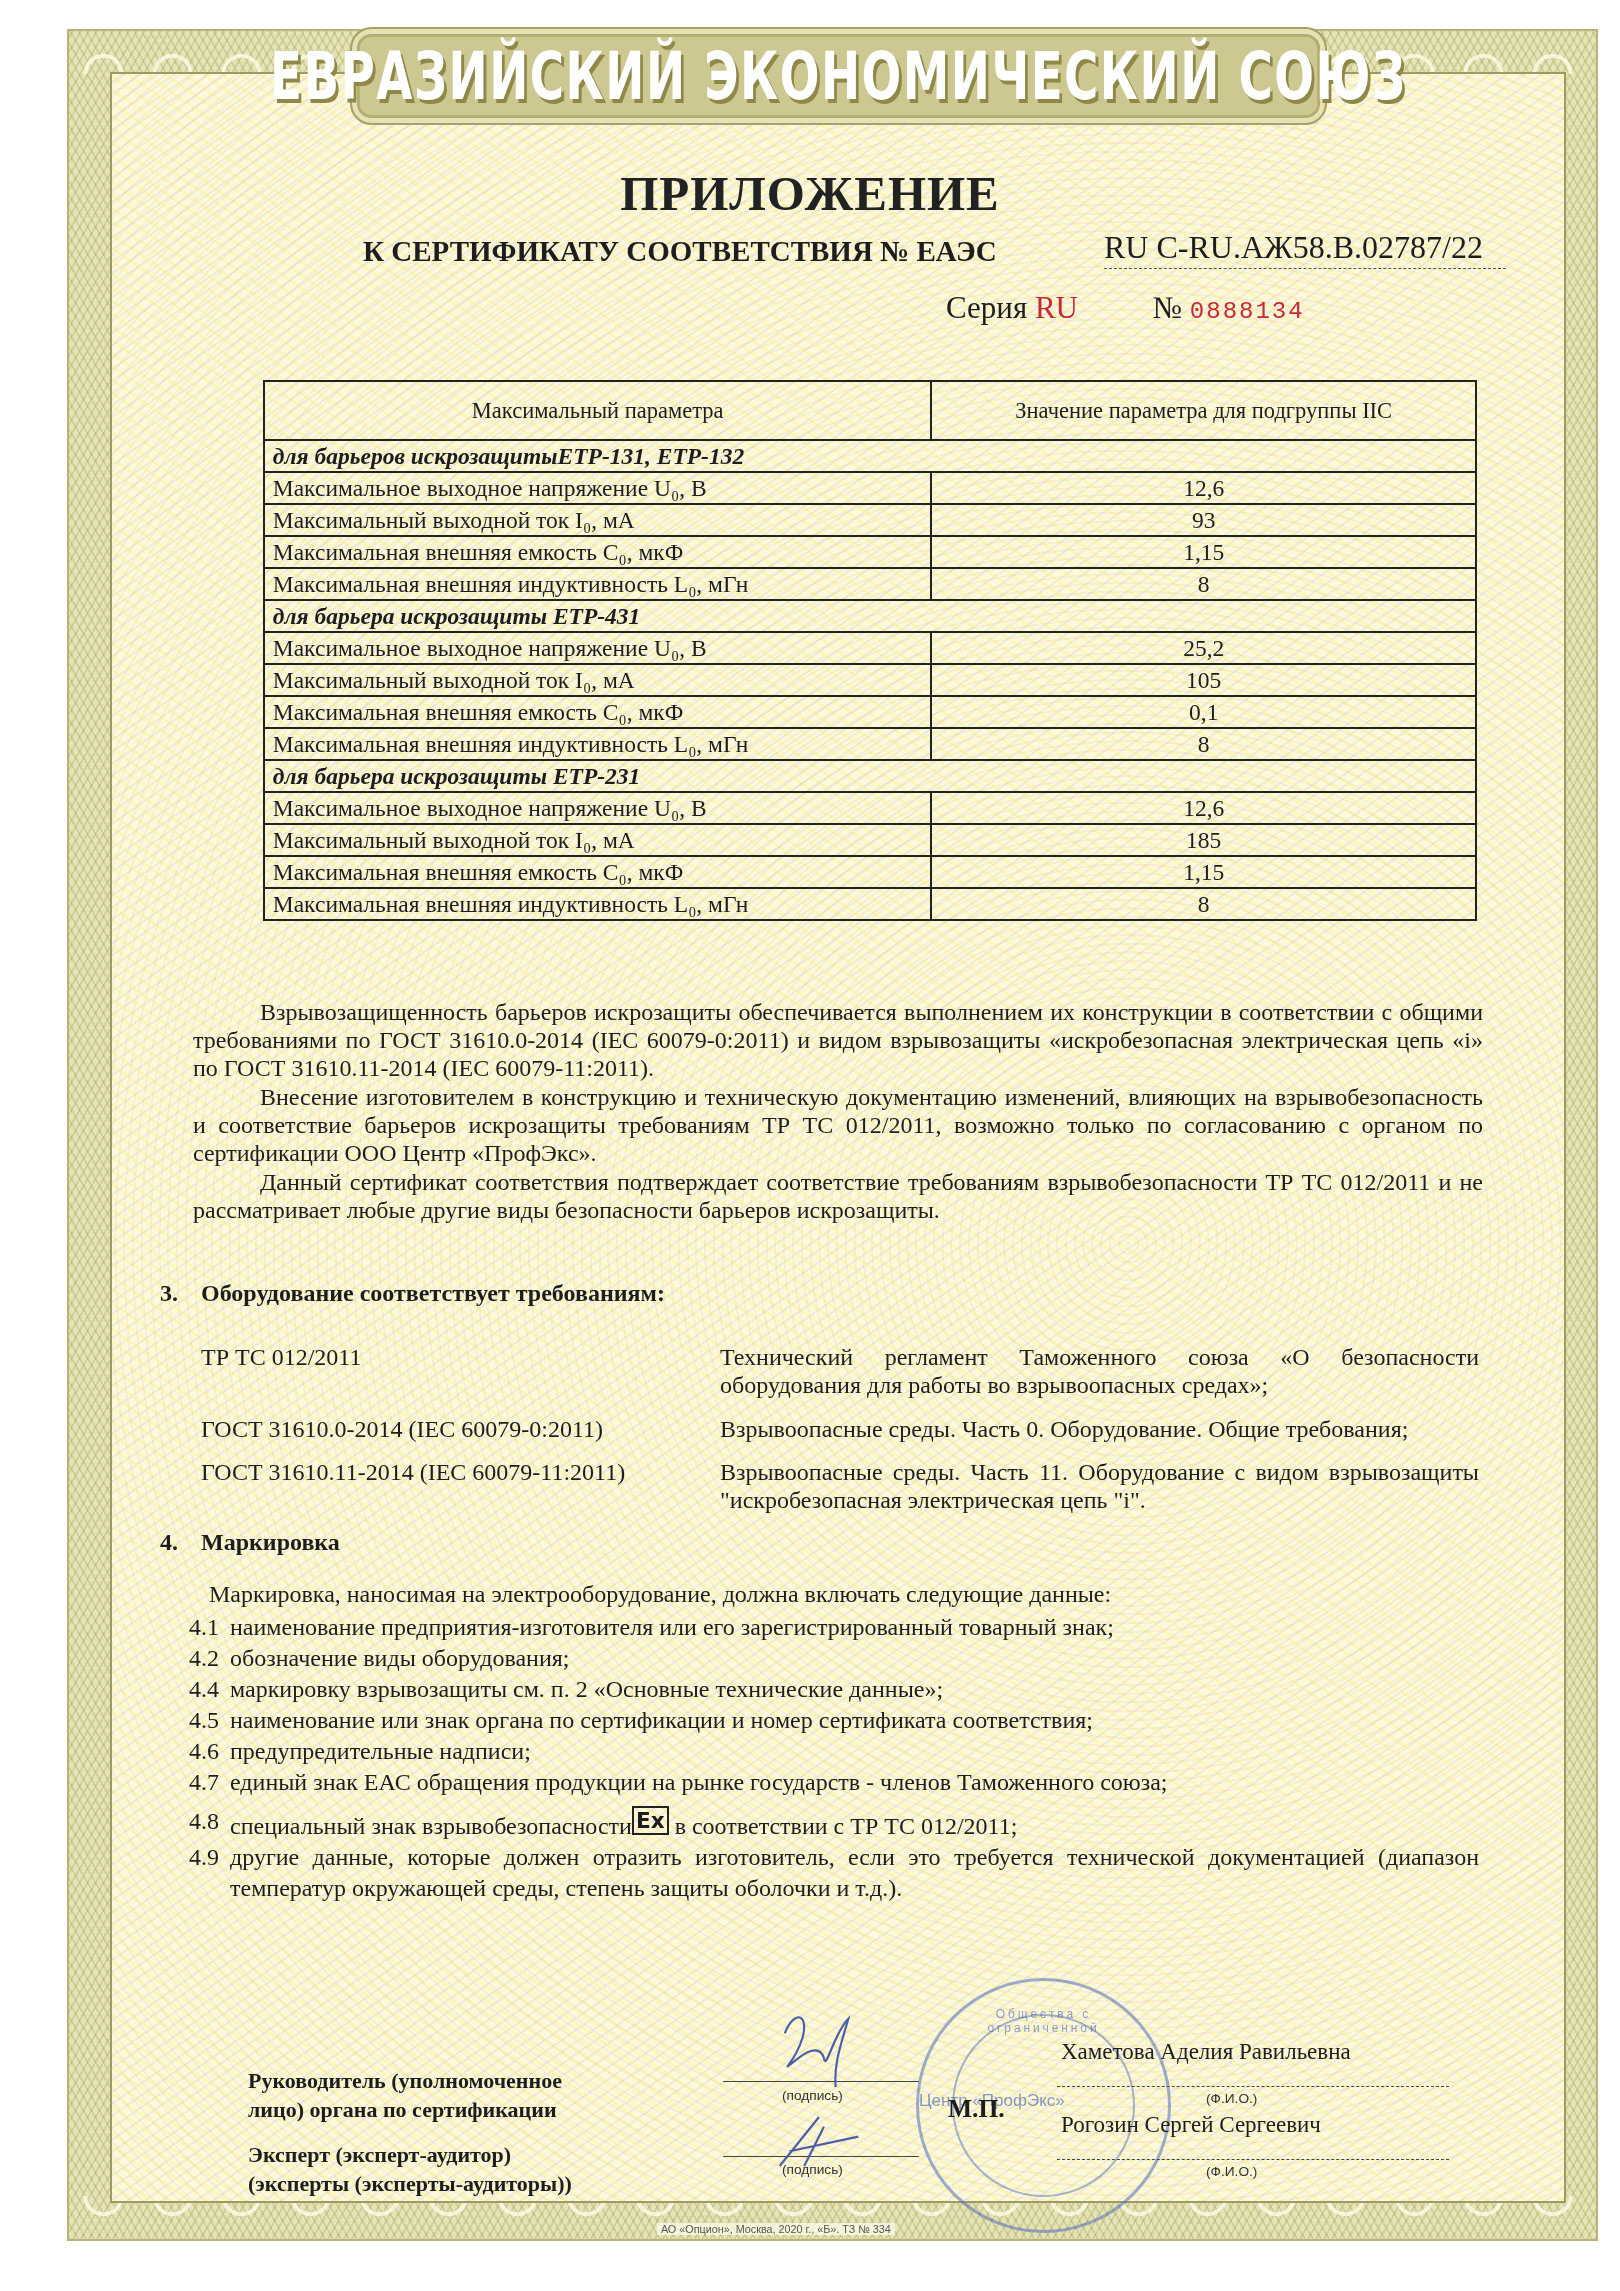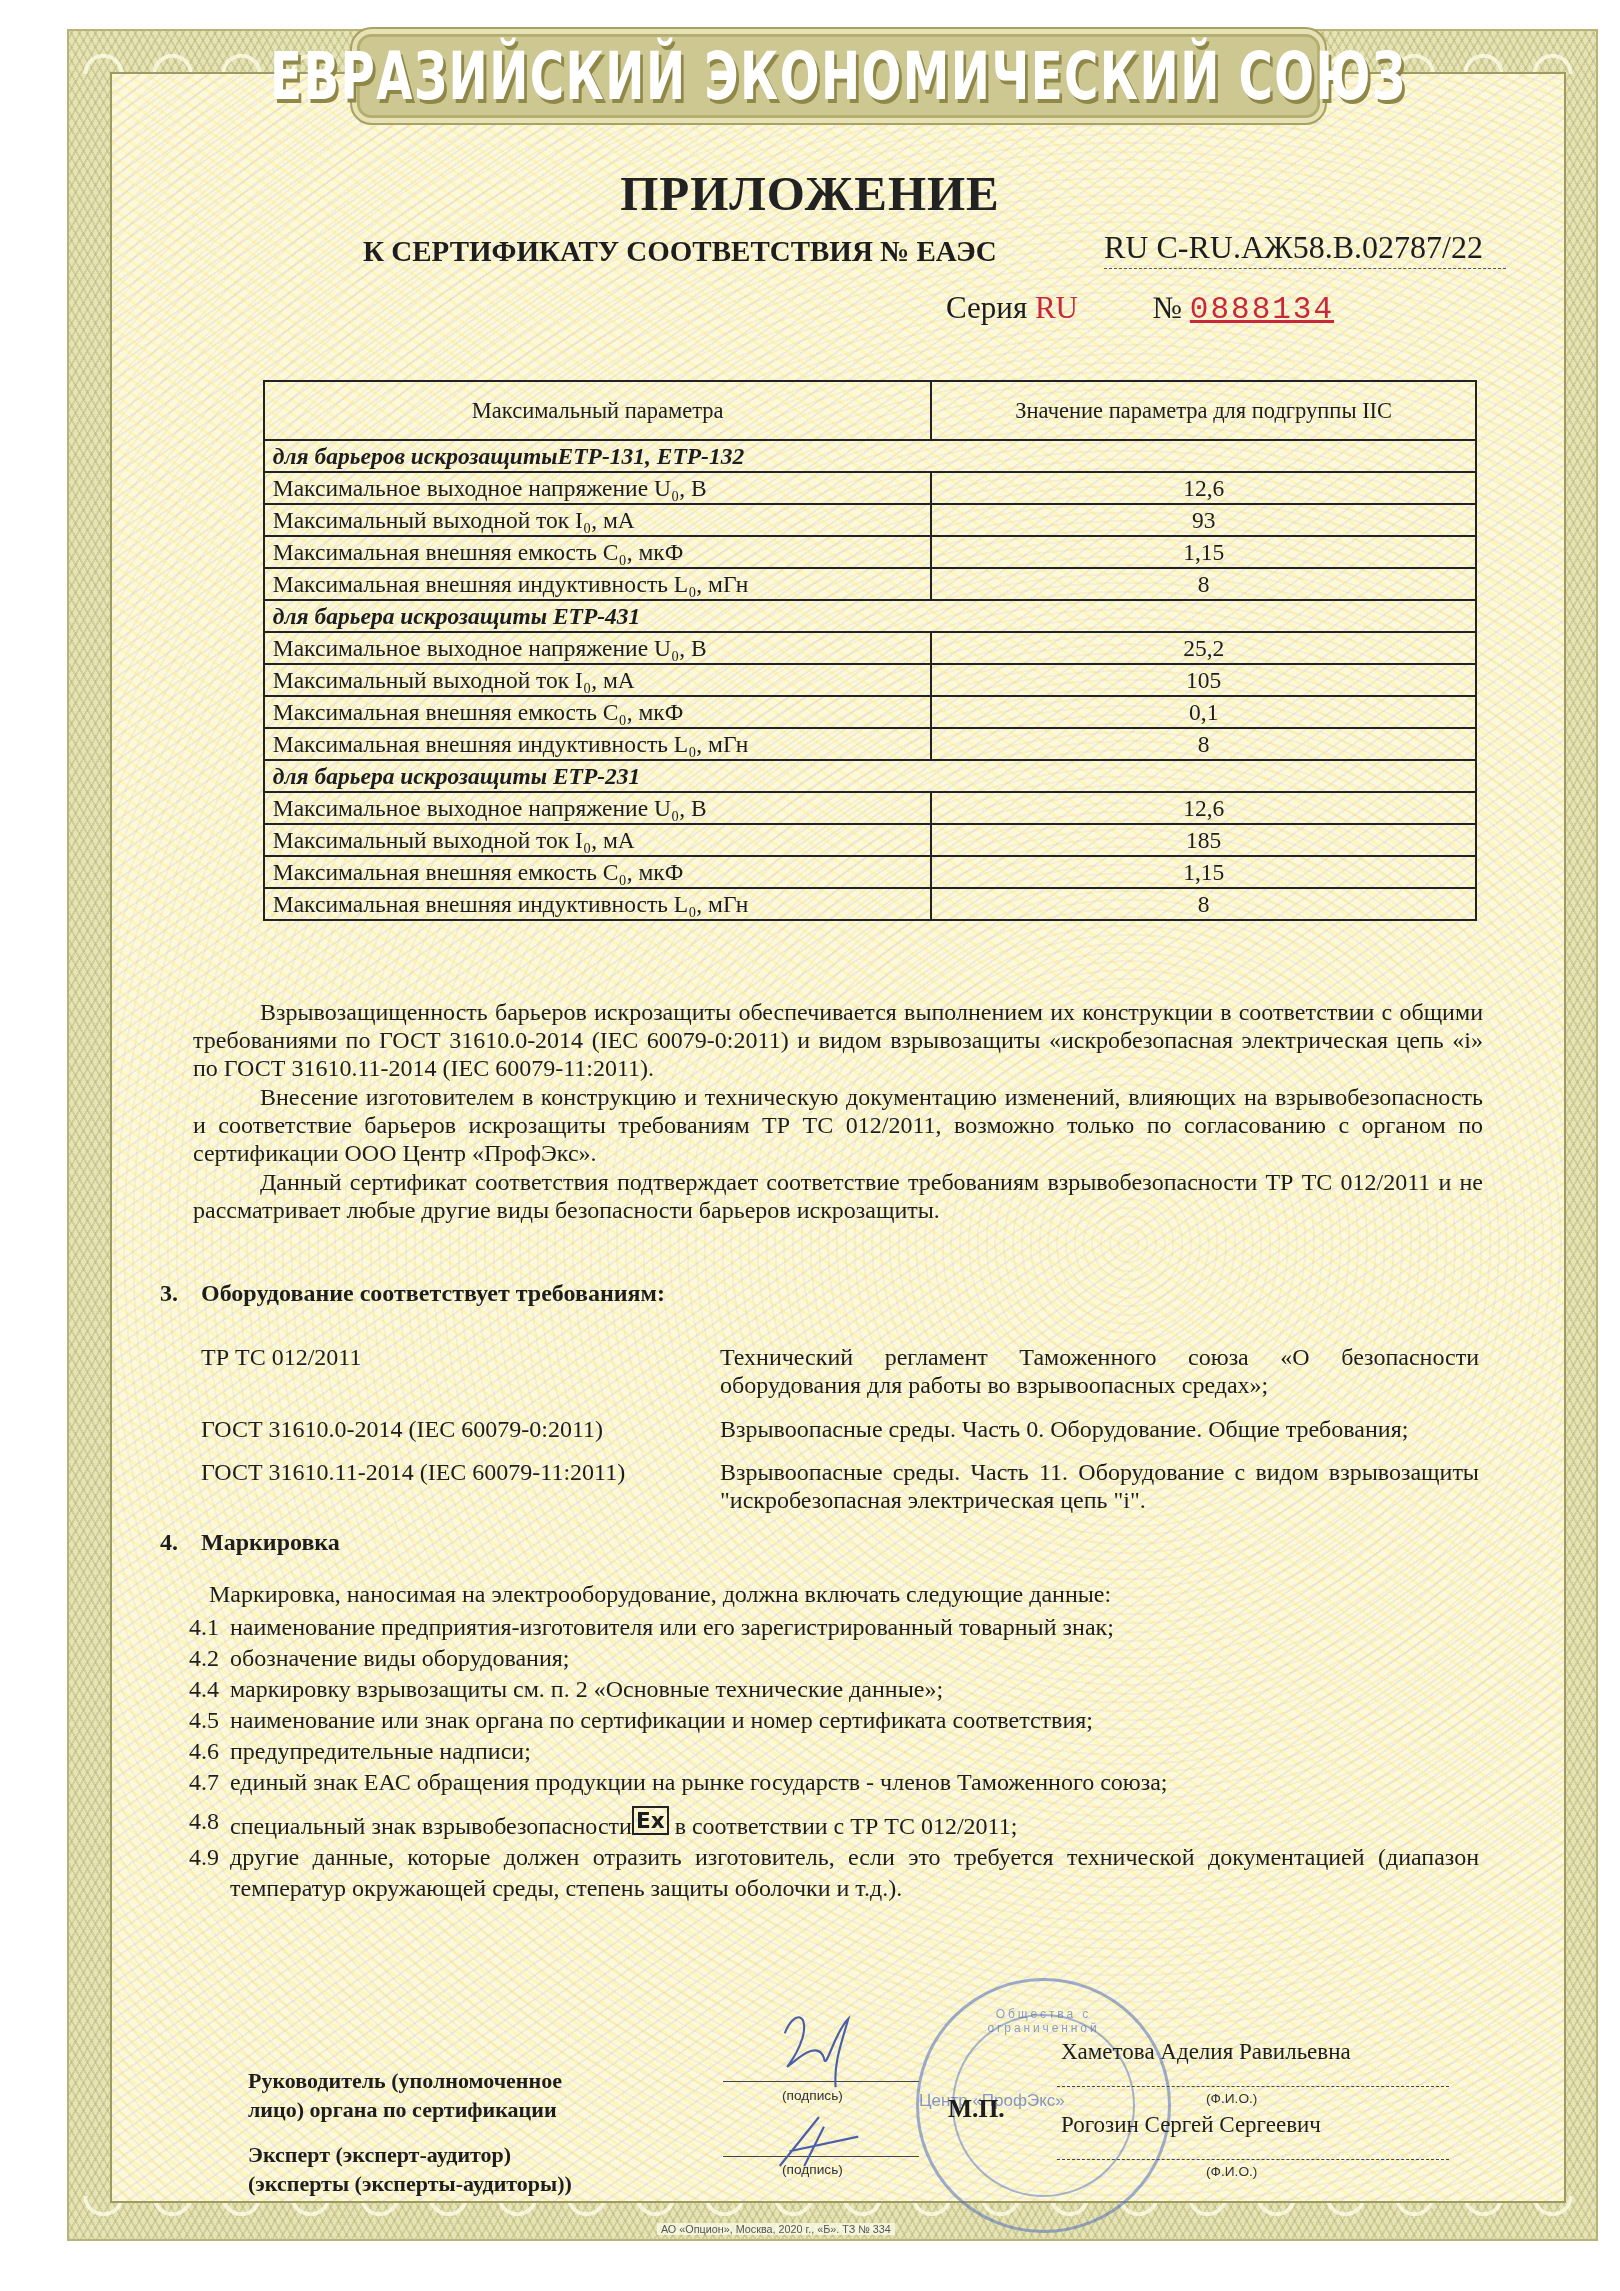--- a/index.html
+++ b/index.html
@@ -50,21 +50,21 @@
     position: absolute; left: 0; width: 1620px; top: 157px; text-align: center;
     font-size: 49px; font-weight: bold; letter-spacing: 1px; color: #222; margin-top: 8px;
   }
   .cert-line { position: absolute; top: 235px; left: 363px; font-size: 29px; font-weight: bold; white-space: nowrap; }
   .cert-no {
     position: absolute; top: 229px; left: 1104px; width: 402px; font-size: 32px;
     border-bottom: 1px dashed #555; padding-bottom: 2px; white-space: nowrap;
   }
   .series { position: absolute; top: 290px; left: 946px; font-size: 31px; white-space: nowrap; }
   .series .red { color: #c8283a; }
-  .series .mono { font-family: "Liberation Mono", monospace; letter-spacing: 2px; font-size: 31px; text-decoration: underline; }
+  .series .mono { font-family: "Liberation Mono", monospace; letter-spacing: 2px; font-size: 24px; }
   
   table.params {
     position: absolute; left: 263px; top: 380px; width: 1214px;
     border-collapse: collapse; font-size: 23.5px;
   }
   table.params td, table.params th { border: 2px solid #222; padding: 0 7.8px; height: 30px; line-height: 28px; }
   table.params th { height: 57px; font-weight: normal; font-size: 22.5px; text-align: center; }
   table.params td.val { text-align: center; width: 527px; }
   table.params td.group { font-style: italic; font-weight: bold; border-right: none; }
   table.params td.group-blank { border-left: none; }

